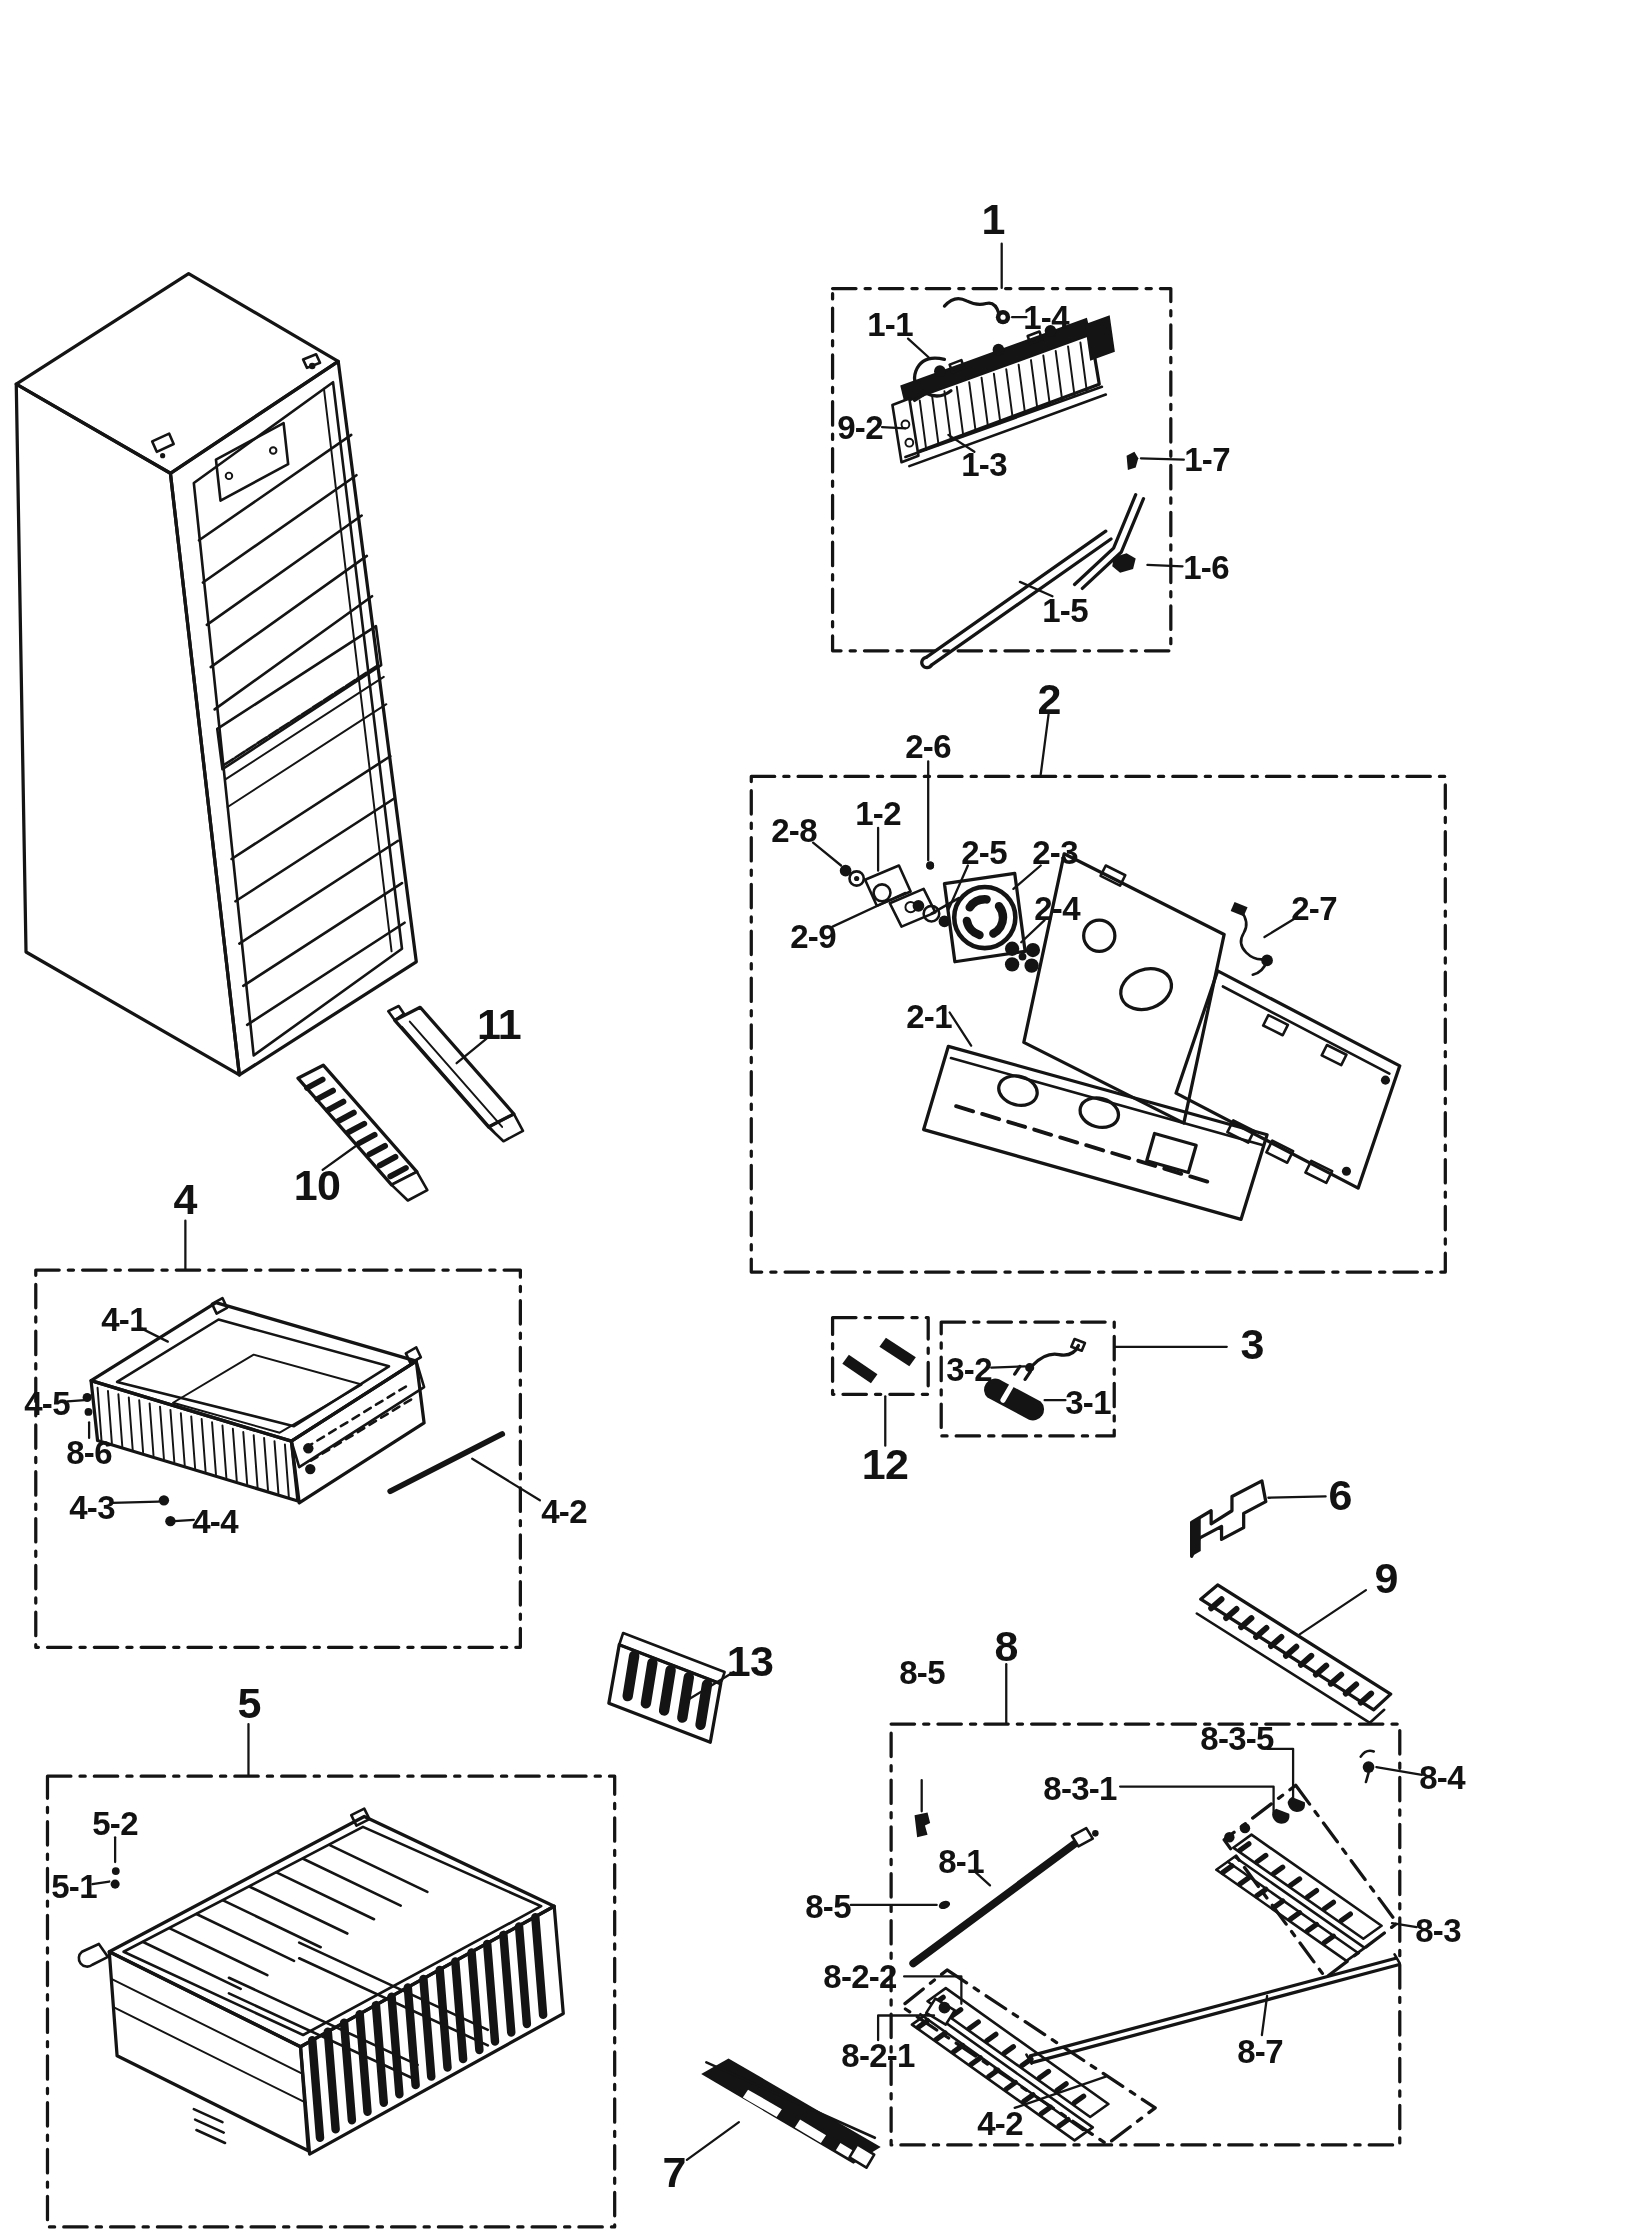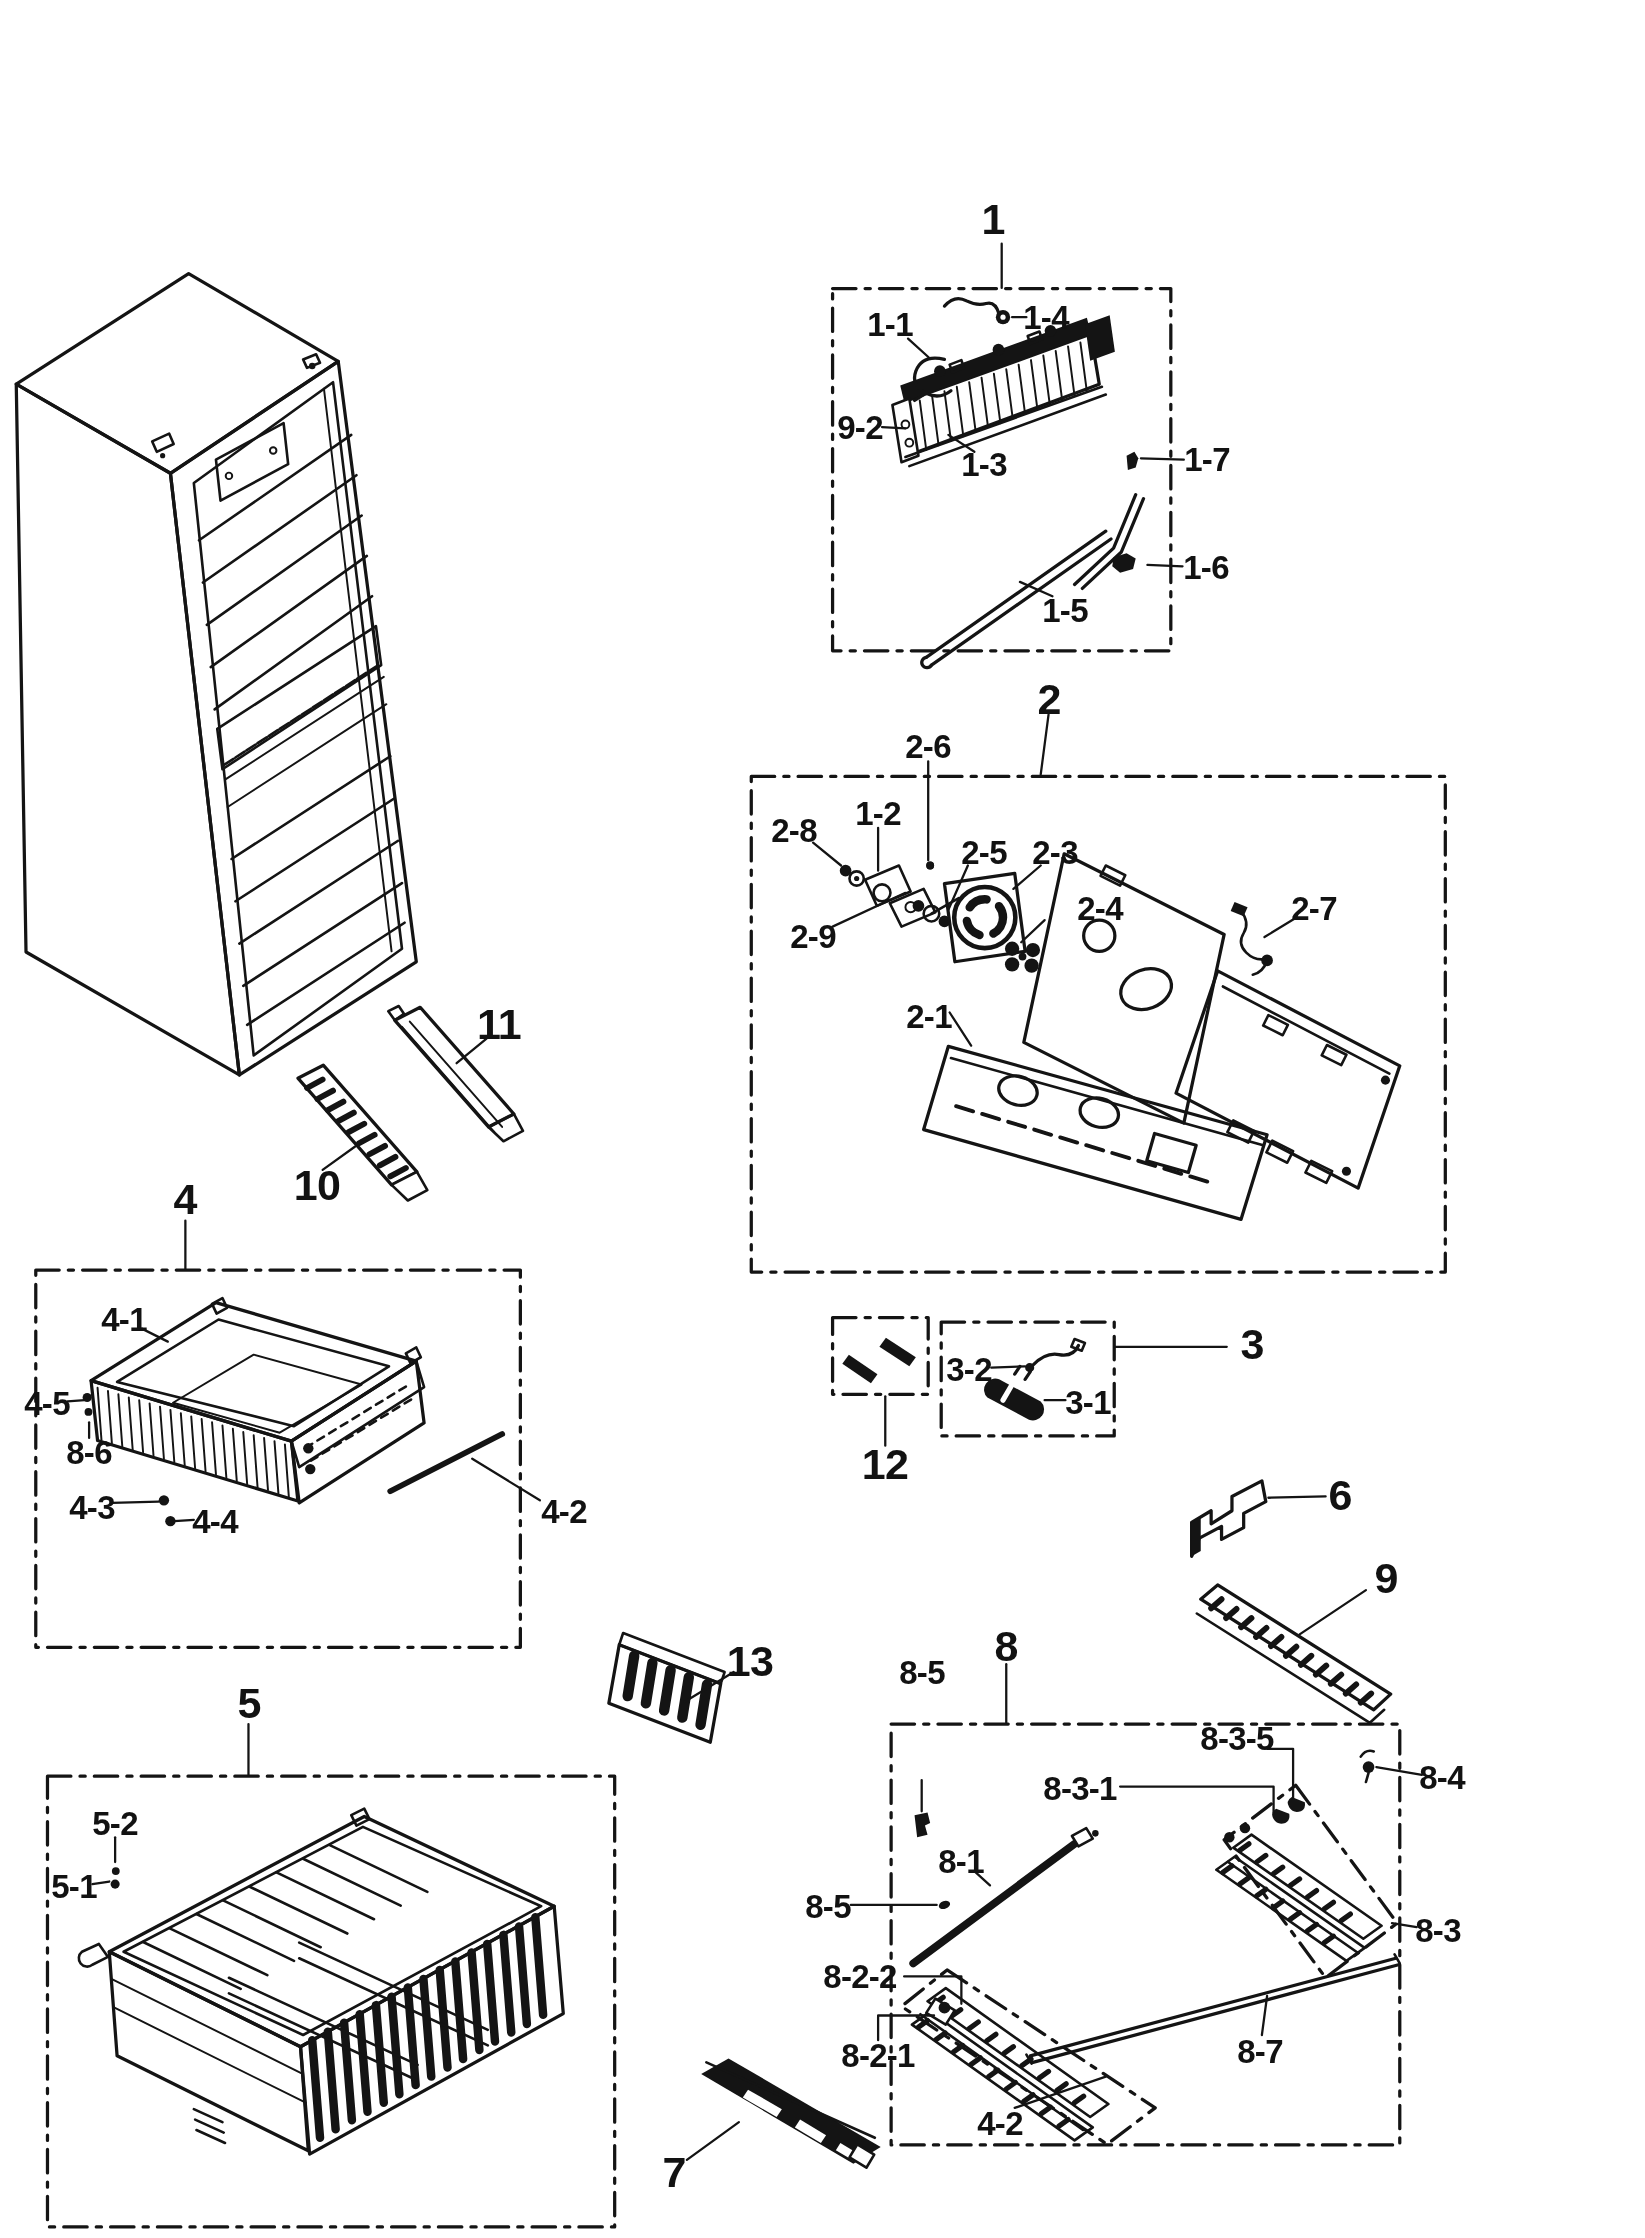--- a/index.html
+++ b/index.html
@@ -334,21 +334,21 @@
   <div class="lbl s" style="left:860px;top:427px">9-2</div>
   <div class="lbl s" style="left:984px;top:464px">1-3</div>
   <div class="lbl s" style="left:1046px;top:317px">1-4</div>
   <div class="lbl s" style="left:1065px;top:610px">1-5</div>
   <div class="lbl s" style="left:1206px;top:567px">1-6</div>
   <div class="lbl s" style="left:1207px;top:459px">1-7</div>
   <div class="lbl m" style="left:1049px;top:699px">2</div>
   <div class="lbl s" style="left:929px;top:1016px">2-1</div>
   <div class="lbl s" style="left:878px;top:813px">1-2</div>
   <div class="lbl s" style="left:1055px;top:852px">2-3</div>
-  <div class="lbl s" style="left:1100px;top:908px">2-4</div>
+  <div class="lbl s" style="left:1057px;top:908px">2-4</div>
   <div class="lbl s" style="left:984px;top:852px">2-5</div>
   <div class="lbl s" style="left:928px;top:746px">2-6</div>
   <div class="lbl s" style="left:1314px;top:908px">2-7</div>
   <div class="lbl s" style="left:794px;top:830px">2-8</div>
   <div class="lbl s" style="left:813px;top:936px">2-9</div>
   <div class="lbl m" style="left:1252px;top:1344px">3</div>
   <div class="lbl s" style="left:1088px;top:1402px">3-1</div>
   <div class="lbl s" style="left:969px;top:1369px">3-2</div>
   <div class="lbl m" style="left:185px;top:1199px">4</div>
   <div class="lbl s" style="left:124px;top:1319px">4-1</div>

